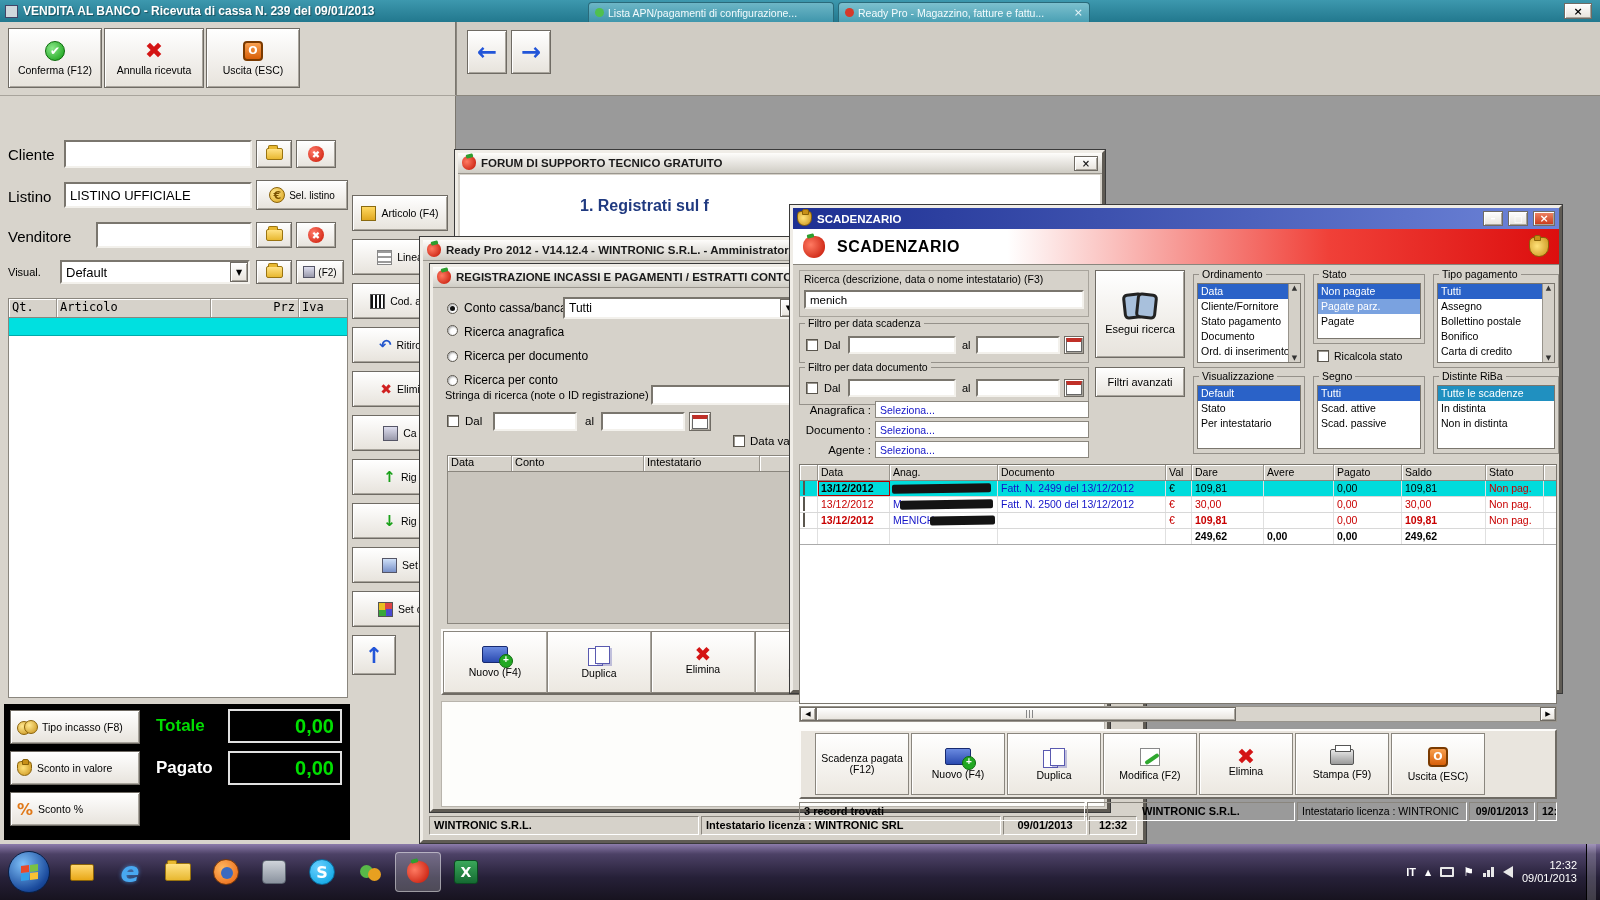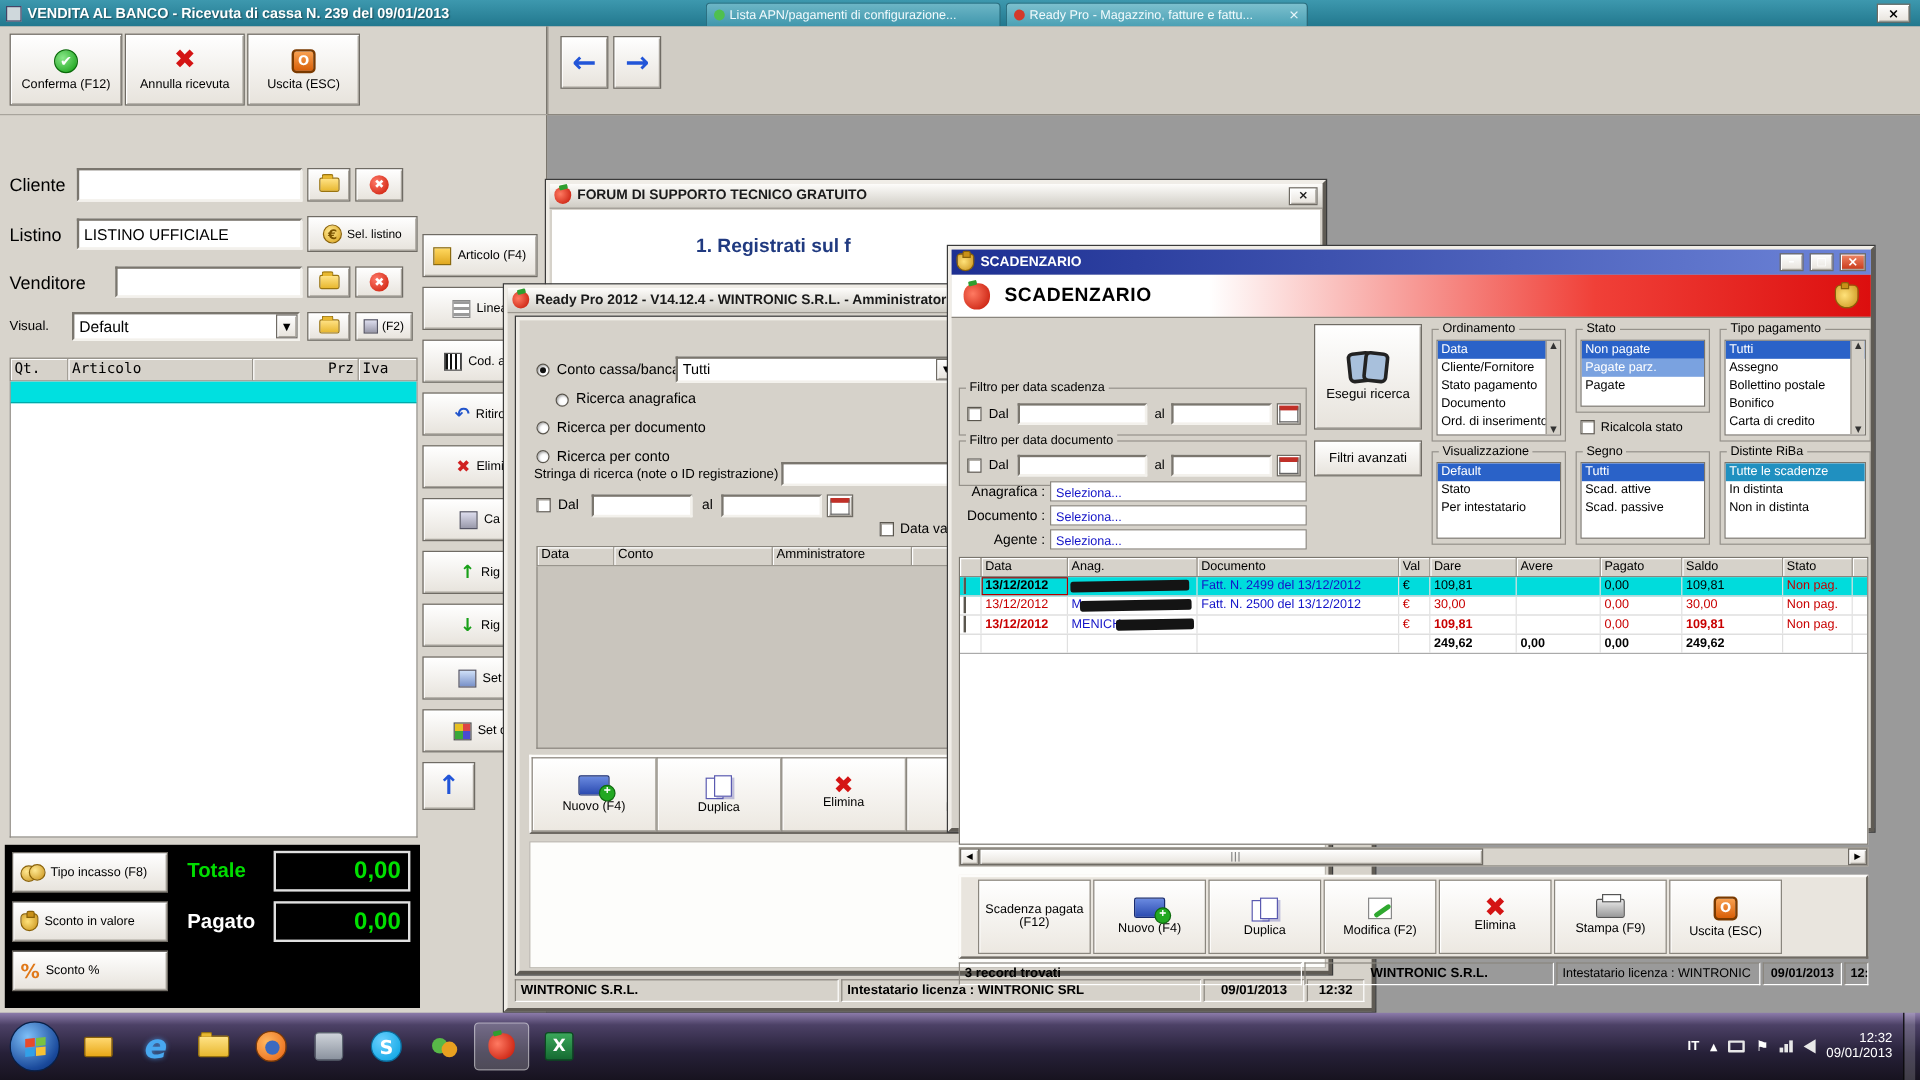--- a/index.html
+++ b/index.html
@@ -284,26 +284,30 @@
     </div>
     <div style="position:absolute;left:6px;bottom:4px;right:6px;height:20px;display:flex;gap:2px">
       <div class="sc bold" style="width:270px">WINTRONIC S.R.L.</div>
       <div class="sc bold" style="width:300px">Intestatario licenza : WINTRONIC SRL</div>
       <div class="sc bold" style="width:84px;text-align:center">09/01/2013</div>
       <div class="sc bold" style="flex:1;text-align:center">12:32</div>
     </div>
   </div>
 
   <div class="win abs" style="left:430px;top:264px;width:680px;height:548px;z-index:4">
+    <div class="tb tb-light">
+      <span class="straw"></span>
+      <span>REGISTRAZIONE INCASSI E PAGAMENTI / ESTRATTI CONTO</span>
+    </div>
 
     <div style="position:absolute;left:14px;top:34px;display:flex;align-items:center;gap:6px">
         <span class="radio on"></span>
         <span>Conto cassa/banca</span>
       </div>
-    <div style="position:absolute;left:30px;top:58px;display:flex;align-items:flex-end;gap:6px">
+    <div style="position:absolute;left:14px;top:58px;display:flex;align-items:flex-start;gap:6px">
         <span class="radio"></span>
         <span>Ricerca anagrafica</span>
       </div>
     <div style="position:absolute;left:14px;top:82px;display:flex;align-items:center;gap:6px">
         <span class="radio"></span>
         <span>Ricerca per documento</span>
       </div>
     <div style="position:absolute;left:14px;top:106px;display:flex;align-items:center;gap:6px">
         <span class="radio"></span>
         <span>Ricerca per conto</span>
@@ -329,21 +333,21 @@
       </div>
 
     <div style="position:absolute;left:300px;top:168px;display:flex;align-items:center;gap:5px">
         <span class="cb"></span>
         <span style="font-size:11.5px">Data valut</span>
       </div>
 
     <div style="position:absolute;left:14px;top:188px;width:650px;height:17px;display:flex;background:#d6d2ca;border:1px solid #8a867e;font-size:11px">
       <div style="width:64px;border-right:1px solid #98948c;box-shadow:inset 1px 1px 0 #fff;padding:0 3px">Data</div>
       <div style="width:132px;border-right:1px solid #98948c;box-shadow:inset 1px 1px 0 #fff;padding:0 3px">Conto</div>
-      <div style="width:116px;border-right:1px solid #98948c;box-shadow:inset 1px 1px 0 #fff;padding:0 3px">Amministratore</div>
+      <div style="width:116px;border-right:1px solid #98948c;box-shadow:inset 1px 1px 0 #fff;padding:0 3px">Intestatario</div>
       <div style="flex:1;box-shadow:inset 1px 1px 0 #fff"></div>
     </div>
     <div style="position:absolute;left:14px;top:205px;width:650px;height:152px;background:#c9c5bd;border:1px solid #8a867e;border-top:none"></div>
 
     <div class="raised" style="position:absolute;left:8px;top:362px;width:664px;height:66px;background:#e9e5de;display:flex">
       <div class="bigbtn" style="width:104px;height:100%;border-right:1px solid #a8a49c">
           <span class="cassette"></span>
           <span>Nuovo (F4)</span>
         </div>
       <div class="bigbtn" style="width:104px;height:100%;border-right:1px solid #a8a49c">
@@ -378,20 +382,24 @@
           <span>×</span>
         </span>
     </div>
 
     <div style="position:absolute;left:0;top:21px;right:0;height:36px;background:linear-gradient(90deg,#ffffff 0%,#ffffff 28%,#f04038 70%,#dc0e0e 100%);border-bottom:1px solid #8a867e;display:flex;align-items:center;padding:0 10px;gap:12px">
       <span class="straw" style="width:22px;height:22px"></span>
       <span style="font-size:16px;font-weight:bold;letter-spacing:.5px">SCADENZARIO</span>
       <span class="bag" style="margin-left:auto;width:20px;height:20px"></span>
     </div>
 
+    <div class="grp" style="left:6px;top:62px;width:290px;height:47px;border-color:#a8a49c">
+      <span style="position:absolute;left:4px;top:2px;font-size:10.5px;white-space:nowrap">Ricerca (descrizione, data o nome intestatario) (F3)</span>
+      <input class="input" style="position: absolute; left: 4px; top: 19px; width: 280px; height: 19px; font-size: 11.5px;" value="menich">
+    </div>
 
     <div class="btn3d" style="position:absolute;left:302px;top:62px;width:90px;height:88px;flex-direction:column;gap:8px">
       <span class="binoc"></span>
       <span style="font-size:11px">Esegui ricerca</span>
     </div>
 
     <div class="grp" style="left:6px;top:115px;width:290px;height:40px">
       <span class="lg">Filtro per data scadenza</span>
       <span class="cb" style="position:absolute;left:6px;top:15px"></span>
       <span style="position:absolute;left:24px;top:15px;font-size:11px">Dal</span>

